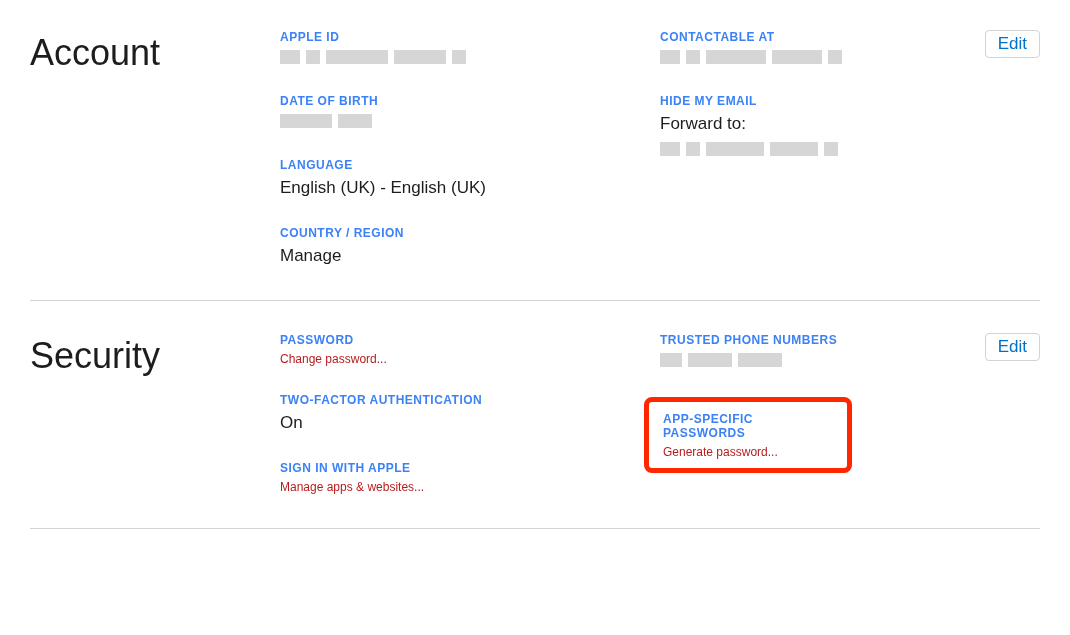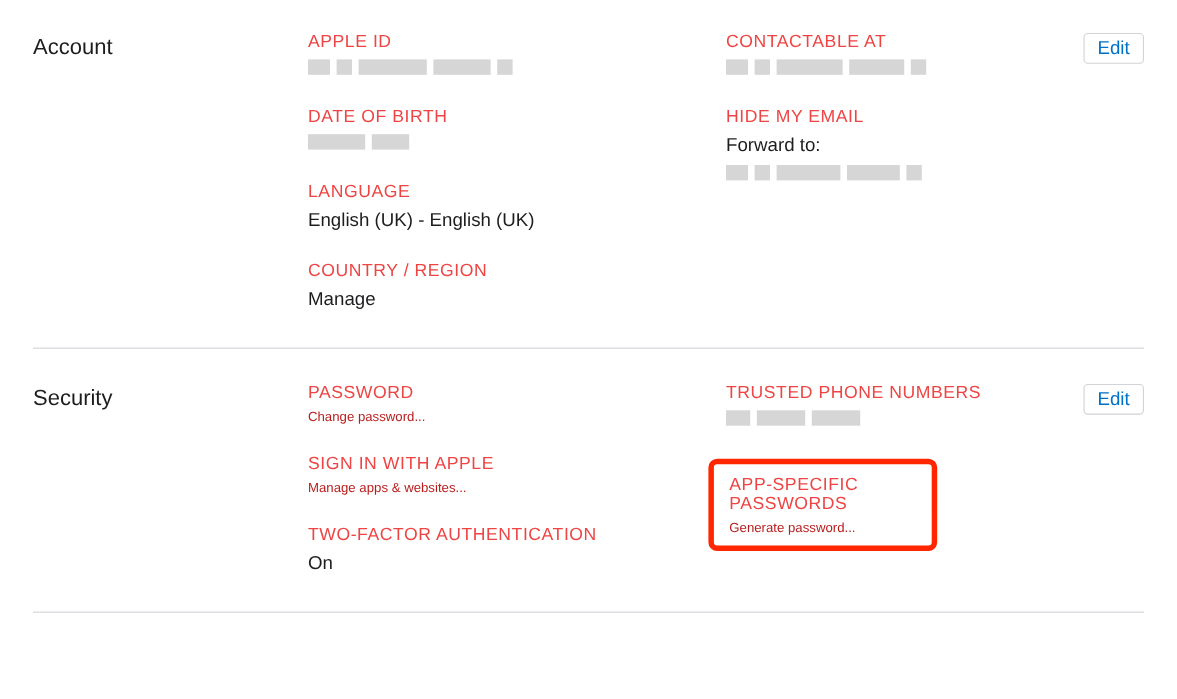--- a/index.html
+++ b/index.html
@@ -22,45 +22,45 @@
       border-bottom: 1px solid #d2d2d7;
       margin-bottom: 32px;
       position: relative;
     }
     .section:last-child {
       margin-bottom: 0;
     }
     .section-title {
       width: 250px;
       flex-shrink: 0;
-      font-size: 20px;
+      font-size: 36px;
       font-weight: 400;
       color: #1d1d1f;
       padding-top: 2px;
     }
     .section-body {
       flex: 1;
       display: flex;
       gap: 0;
     }
     .col {
       flex: 1;
       min-width: 0;
     }
     .field {
       margin-bottom: 26px;
     }
     .field:last-child {
       margin-bottom: 0;
     }
     .field-label {
-      font-size: 16px;
-      font-weight: 400;
+      font-size: 12px;
+      font-weight: 700;
       letter-spacing: 0.5px;
-      color: #ef4444;
+      color: #3b82f6;
       text-transform: uppercase;
       margin-bottom: 4px;
     }
     .field-value {
       font-size: 17px;
       color: #1d1d1f;
       line-height: 1.4;
     }
     .field-link {
       font-size: 12px;
@@ -166,27 +166,27 @@
   <button class="edit-button">Edit</button>
   <div class="section-body">
     <div class="col">
 
       <div class="field">
         <div class="field-label">PASSWORD</div>
         <div class="field-link">Change password...</div>
       </div>
 
       <div class="field">
+        <div class="field-label">TWO-FACTOR AUTHENTICATION</div>
+        <div class="field-value">On</div>
+      </div>
+
+      <div class="field">
         <div class="field-label">SIGN IN WITH APPLE</div>
         <div class="field-link">Manage apps &amp; websites...</div>
-      </div>
-
-      <div class="field">
-        <div class="field-label">TWO-FACTOR AUTHENTICATION</div>
-        <div class="field-value">On</div>
       </div>
 
     </div>
     <div class="col">
 
       <div class="field">
         <div class="field-label">TRUSTED PHONE NUMBERS</div>
         <div class="field-value blurred">
           <span style="width:22px"></span><span style="width:44px"></span><span style="width:44px"></span>
         </div>

